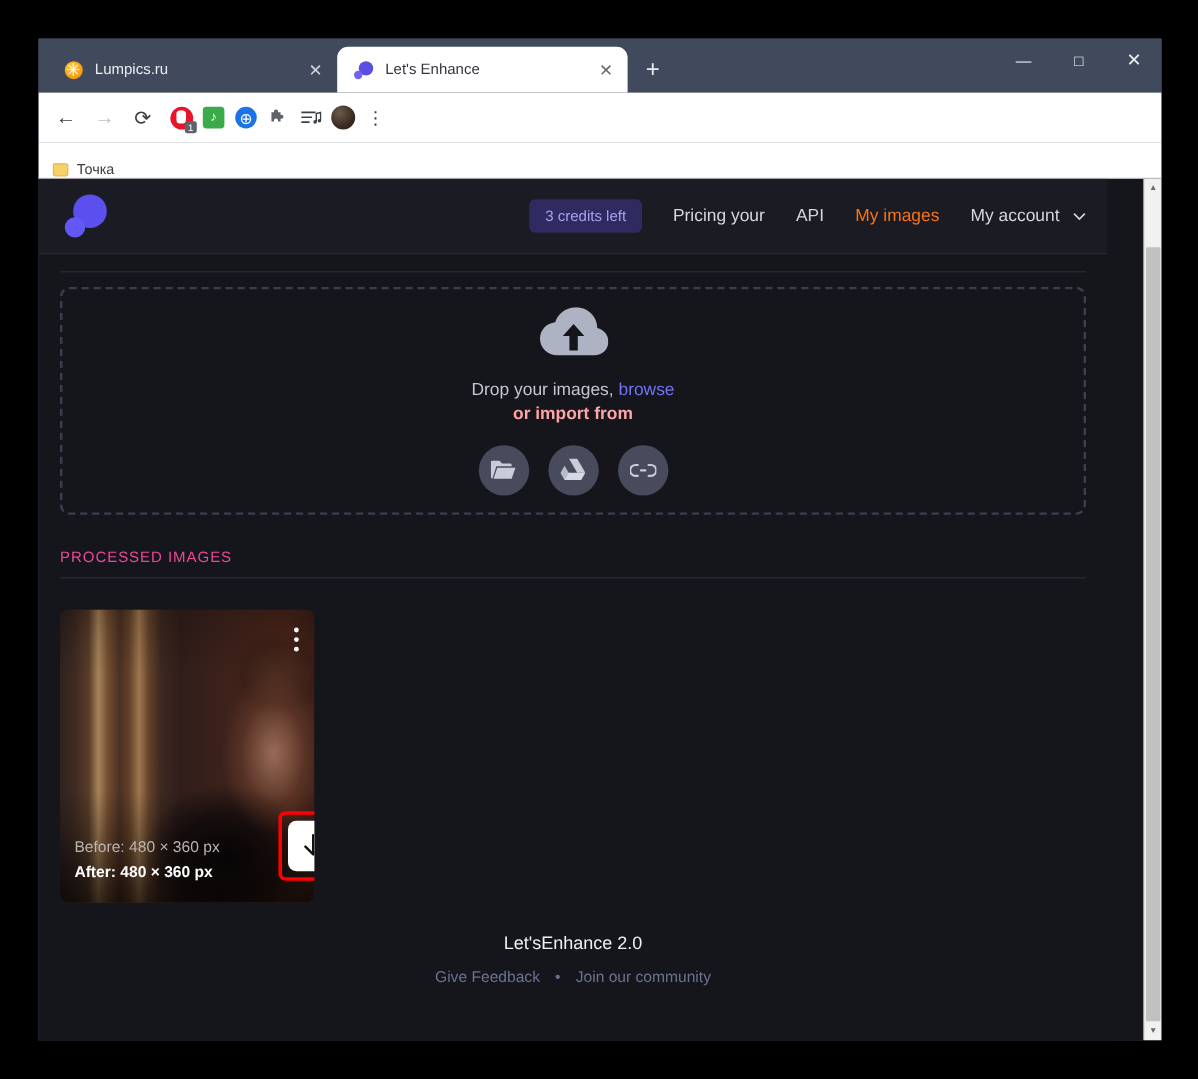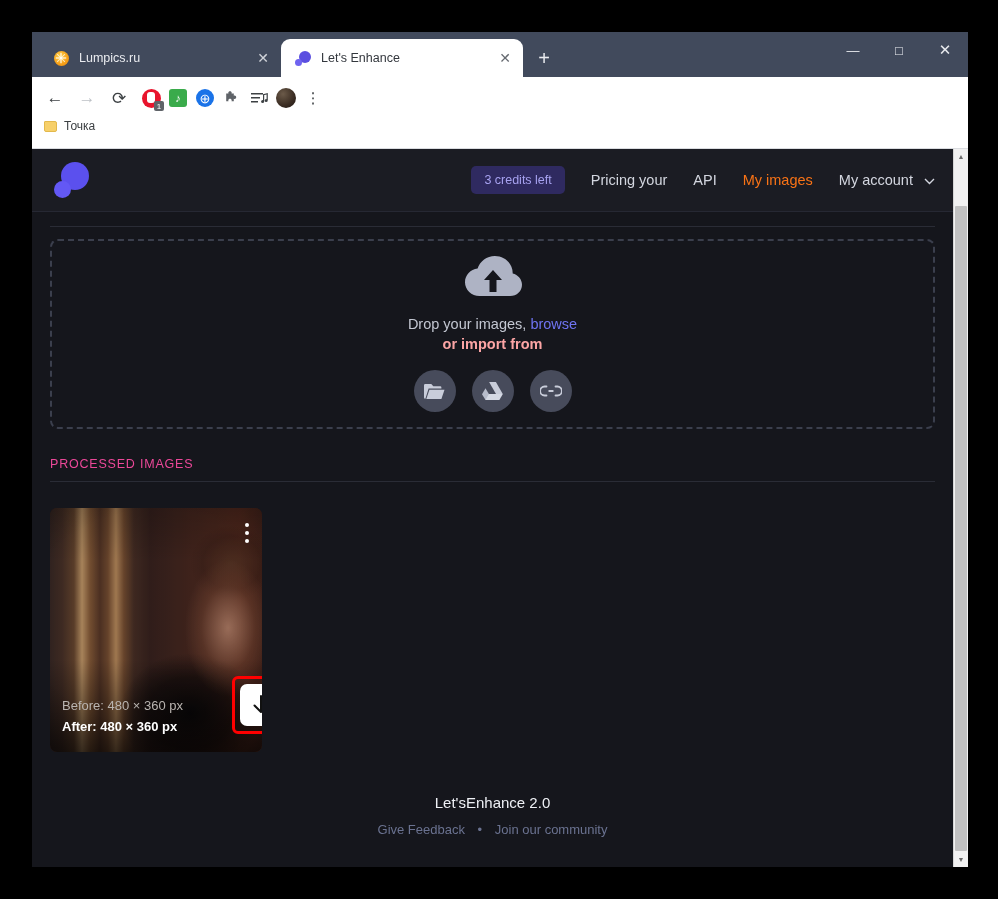--- a/index.html
+++ b/index.html
@@ -168,38 +168,39 @@
   .ext-list { color:#3c4043; font-size:14px; }
   .avatar {
     width:20px;height:20px;border-radius:50%;
     background: radial-gradient(circle at 35% 30%, #6b5a49 0%, #3a2c22 60%, #1c1411 100%);
   }
   .kebab { color:#3c4043; font-size:15px; letter-spacing:0; }
 
   
   .bookmarks {
     height: 30px; background:#ffffff;
-    display:flex; align-items:flex-start;
+    display:flex; align-items:flex-end;
     padding: 0 12px; gap:8px;
     border-bottom: 1px solid #dadce0;
   }
   .bm-item { display:flex; align-items:center; gap:7px; font-size:12px; color:#3c4043; }
   .bm-folder {
     width:13px;height:11px;border-radius:1px 2px 2px 2px;
     background:#f7d06a; border:1px solid #e3b94c;
     position: relative;
   }
 
   
   .viewport {
     flex: 1 1 auto;
     background: #15161c;
     position: relative;
     overflow: hidden;
     display:flex;
+    gap:30px;
   }
   .page {
     flex: 1 1 auto;
     background: #15161c;
     overflow: hidden;
     position: relative;
   }
 
   
   .scrollbar {
@@ -329,21 +330,21 @@
     border-radius: 6px;
     padding: 5px;
   }
   .download-btn {
     width: 42px; height: 42px;
     background:#fff; border-radius:7px;
     display:flex;align-items:center;justify-content:center;
     color:#111;
   }
 
-  .footer { text-align:center; margin-top: 42px; }
+  .footer { text-align:center; margin-top: 26px; }
   .footer-title { font-size:15px; color:#eef0f5; }
   .footer-links { margin-top: 11px; font-size:13px; color:#6a7290; }
   .footer-links a { color:#6a7290; text-decoration:none; }
   .footer-dot { margin: 0 9px; }
 </style>
 </head>
 <body>
 
 <div class="browser-window">
 

